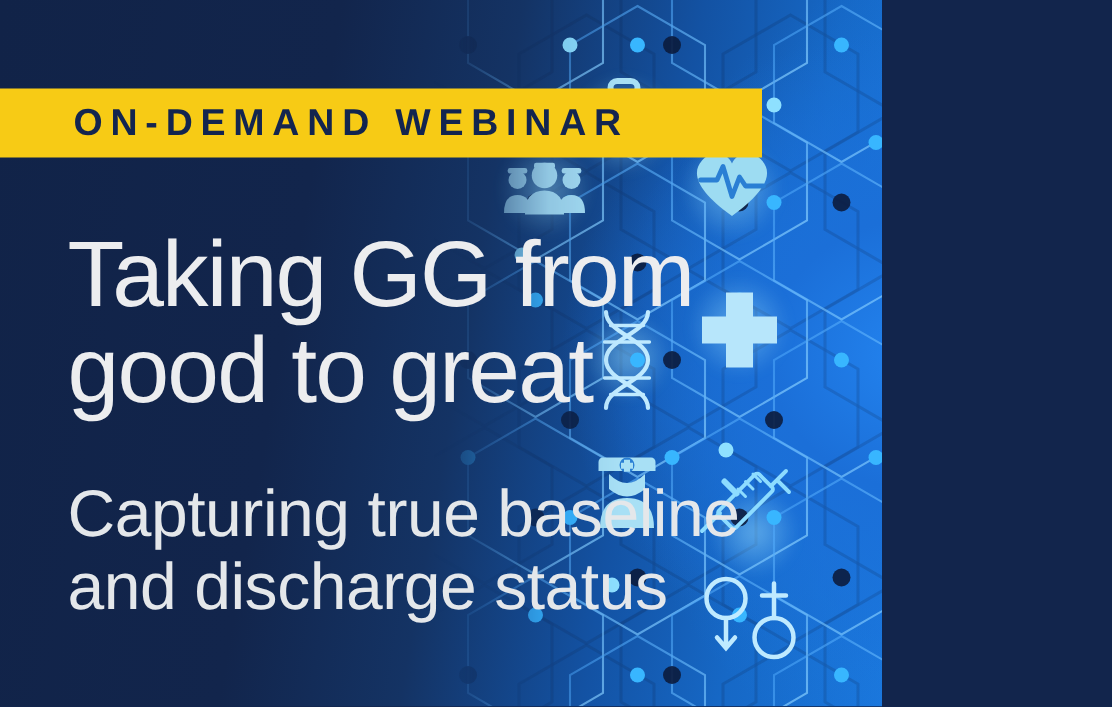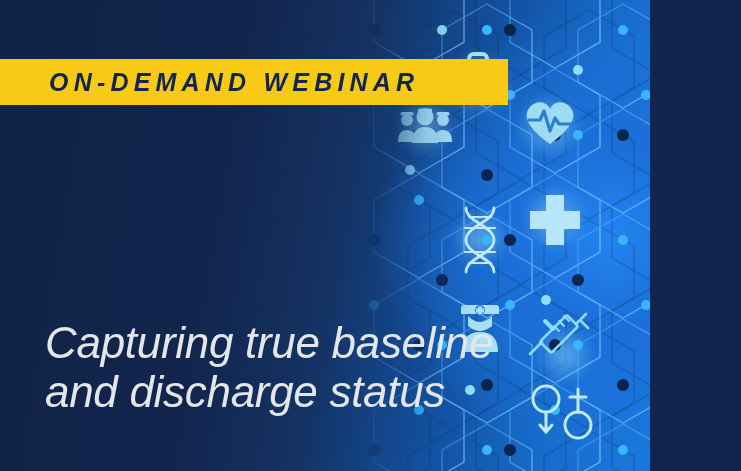--- a/index.html
+++ b/index.html
@@ -4,28 +4,27 @@
 <style>
   * { margin:0; padding:0; box-sizing:border-box; }
   html,body { width:741px; height:471px; overflow:hidden; }
   body {
     font-family:"Liberation Sans", sans-serif;
     background:#12254c;
   }
 
   #banner {
     position:relative;
-    width:650px;
+    width:588px;
     height:471px;
     overflow:hidden;
     background:
       radial-gradient(ellipse 330px 300px at 612px 236px, #2384f0 0%, #1b6fd8 30%, rgba(22,88,180,0) 72%),
       radial-gradient(ellipse 420px 420px at 700px 250px, #1c7ce4 0%, rgba(25,100,200,0) 70%),
       linear-gradient(100deg, #112348 0%, #12254c 34%, #143364 52%, #1352a3 70%, #1668c6 84%, #1a76db 100%);
-    font-style: italic;
   }
 
   
   #hexfield {
     position:absolute;
     top:0; right:0;
     width:300px; height:471px;
     -webkit-mask-image:linear-gradient(to right, rgba(0,0,0,0) 0%, rgba(0,0,0,0.25) 9%, rgba(0,0,0,0.85) 26%, #000 42%);
     mask-image:linear-gradient(to right, rgba(0,0,0,0) 0%, rgba(0,0,0,0.25) 9%, rgba(0,0,0,0.85) 26%, #000 42%);
   }
@@ -278,17 +277,19 @@
         <circle cx="46" cy="40" r="13"></circle>
         <path d="M46 27 L46 4 M38 12 L54 12"></path>
       </g>
     </svg>
   </div>
 
   <div id="eyebrow">
     <span id="eyebrow-label">ON-DEMAND WEBINAR</span>
   </div>
 
+  <h1 id="headline">Taking GG from
+good to great</h1>
 
   <h2 id="subtitle">Capturing true baseline
 and discharge status</h2>
 
 </div>
 
 </body></html>

